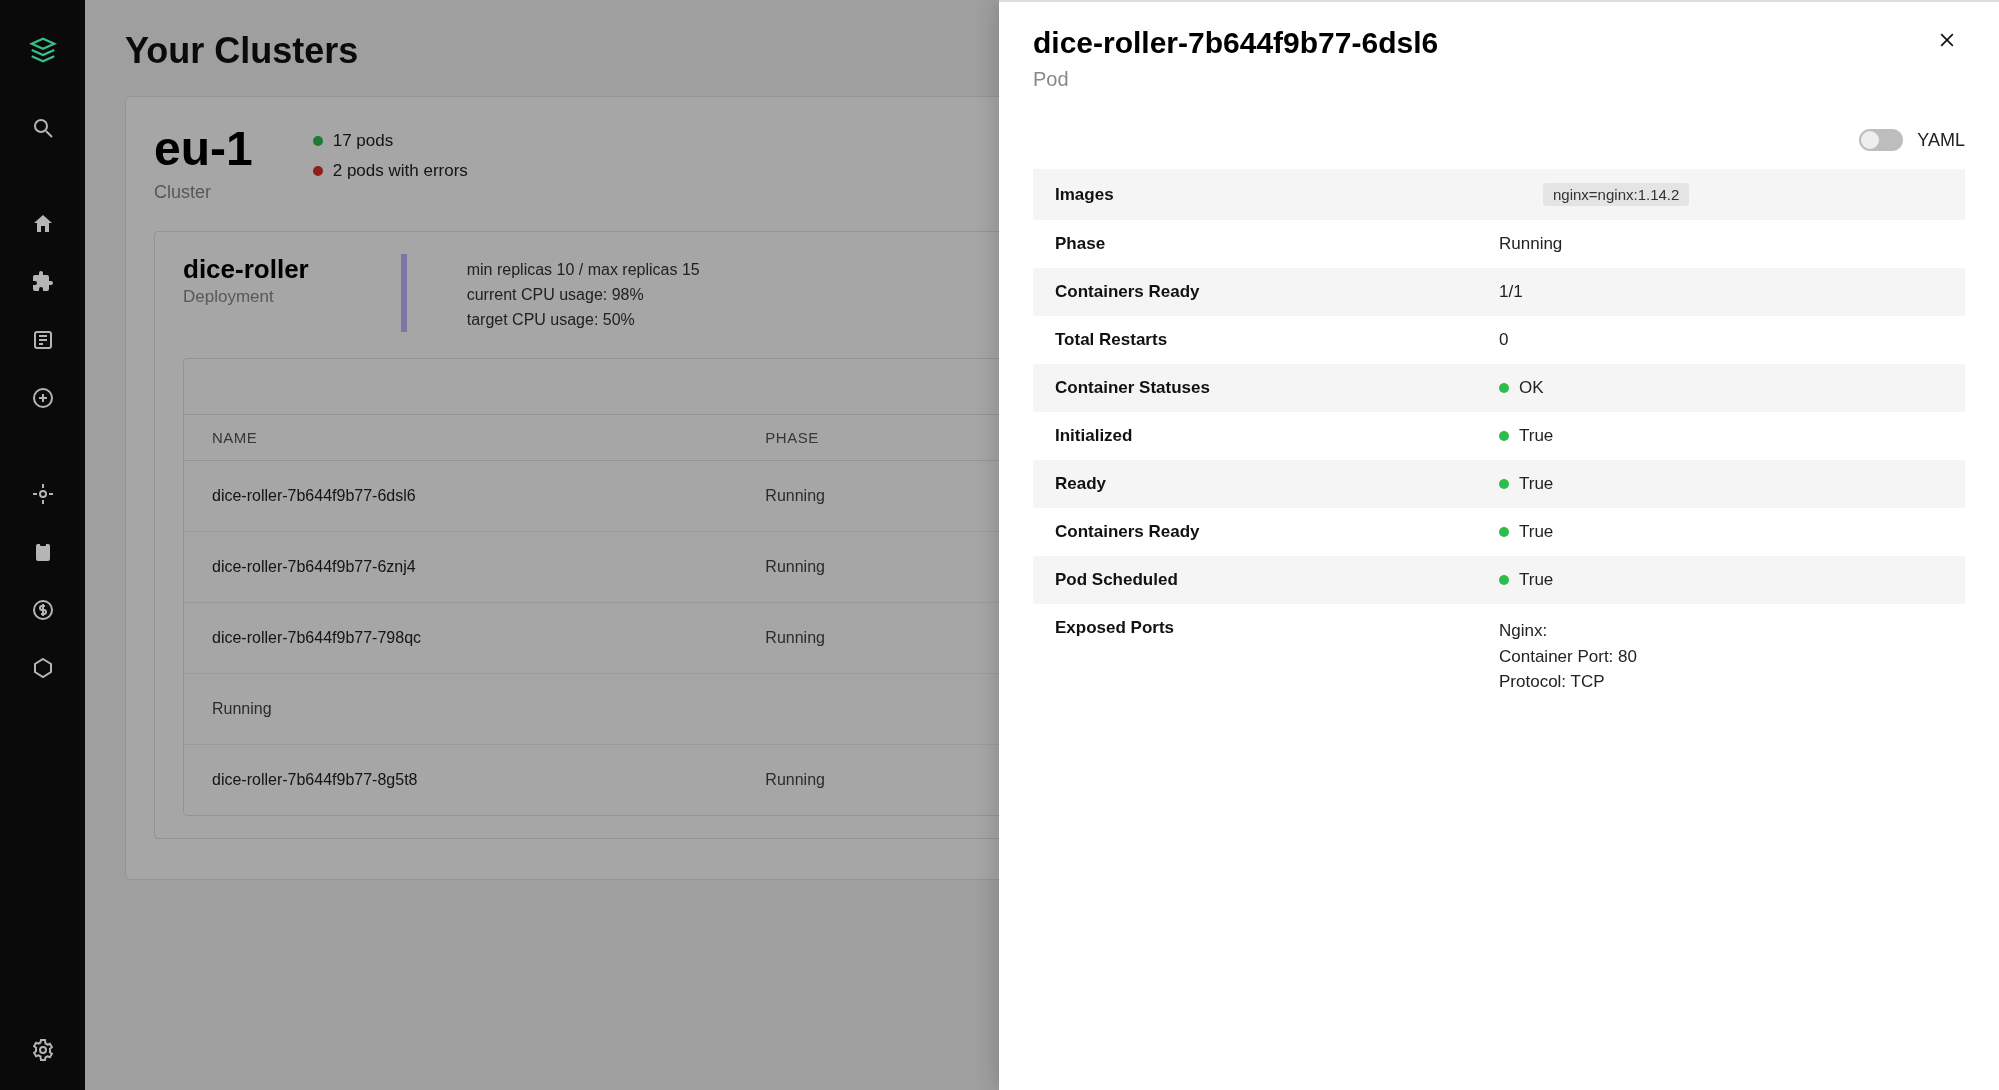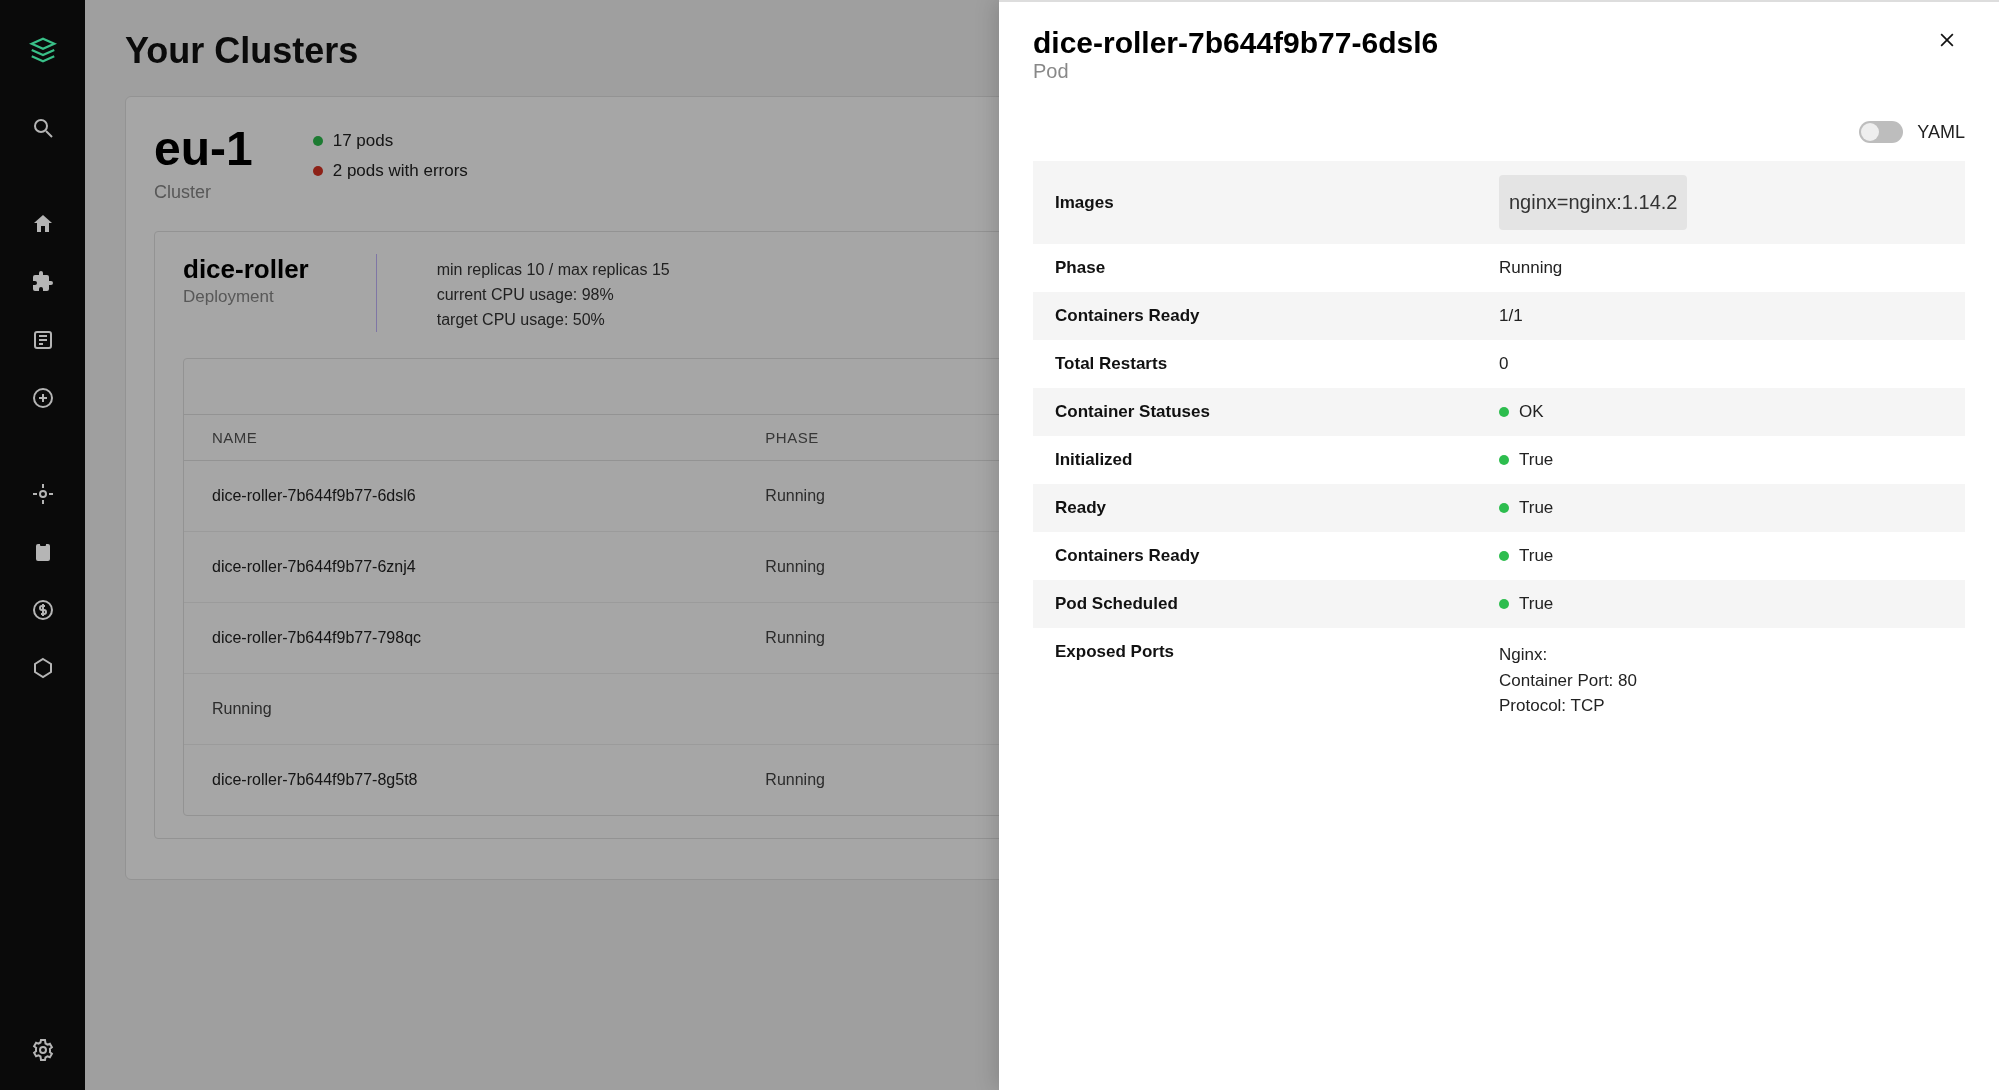--- a/index.html
+++ b/index.html
@@ -62,21 +62,21 @@
   .dot-green { width:10px; height:10px; border-radius:50%; background:#2dbd4e; }
   .dot-red   { width:10px; height:10px; border-radius:50%; background:#d93324; }
 
   .deploy-card {
     border: 1px solid #e2e2e2;
     border-radius: 4px;
     margin-top: 10px;
     padding: 22px 28px;
   }
   .deploy-header { display:flex; gap:60px; }
-  .deploy-left { border-right: 1px solid #c4b5fd; padding-right: 67px;}
+  .deploy-left { border-right: 6px solid #c4b5fd; padding-right: 92px;}
   .deploy-name { font-size: 26px; font-weight: 700; }
   .deploy-sub  { font-size: 17px; color:#888; margin-top:2px; }
   .deploy-meta { padding-top:4px; }
   .deploy-meta div { font-size:16px; color:#333; line-height:1.55; }
 
   .pods-table {
     border: 1px solid #e2e2e2;
     border-radius: 4px;
     margin-top: 26px;
   }
@@ -105,21 +105,21 @@
     width: 1000px;
     background: #fff;
     z-index: 10;
     box-shadow: -4px 0 20px rgba(0,0,0,.15);
     padding: 24px 34px;
     display:flex; flex-direction:column;
     border-top: 2px solid #ddd;
   }
   .drawer-head { display:flex; justify-content:space-between; align-items:flex-start;}
   .drawer-title { font-size: 30px; font-weight:700; }
-  .drawer-sub   { font-size: 20px; color:#888; }
+  .drawer-sub   { font-size: 20px; color:#888; margin-top:8px; }
   .drawer-close { font-size: 24px; cursor:pointer; color:#222; line-height:1; padding:4px 8px;}
 
   .yaml-row { display:flex; justify-content:flex-end; align-items:flex-end; gap:14px; padding: 38px 0 18px;}
   .yaml-label { font-size:18px; color:#222; }
   .toggle {
     width: 44px; height: 22px; border-radius: 11px; background:#bdbdbd; position:relative; cursor:pointer;
   }
   .toggle .knob {
     position:absolute; left:2px; top:2px; width:18px; height:18px; border-radius:50%; background:#eee;
   }
@@ -130,21 +130,21 @@
     grid-template-columns: 1fr 1fr;
     padding: 14px 22px;
     font-size:17px;
     align-items:center;
   }
   .drow:nth-child(odd) { background: #f5f5f5; }
   .drow .k { font-weight:700; color:#111; }
   .drow .v { color:#222; }
   .chip {
     display:inline-block; background:#e4e4e4; color:#333;
-    padding:16px 10px; border-radius: 4px; font-size:20px;
+    padding:3px 10px; border-radius: 4px; font-size:15px;margin-left:44px;
   }
   .vflag { display:flex; align-items:center; gap:10px; }
   .multi-line div { line-height: 1.5; }
 </style>
 </head>
 <body>
 
 <nav class="sidebar">
   <div class="nav-icon logo">
     <svg viewBox="0 0 24 24" fill="none" stroke="#39c088" stroke-width="1.8">

